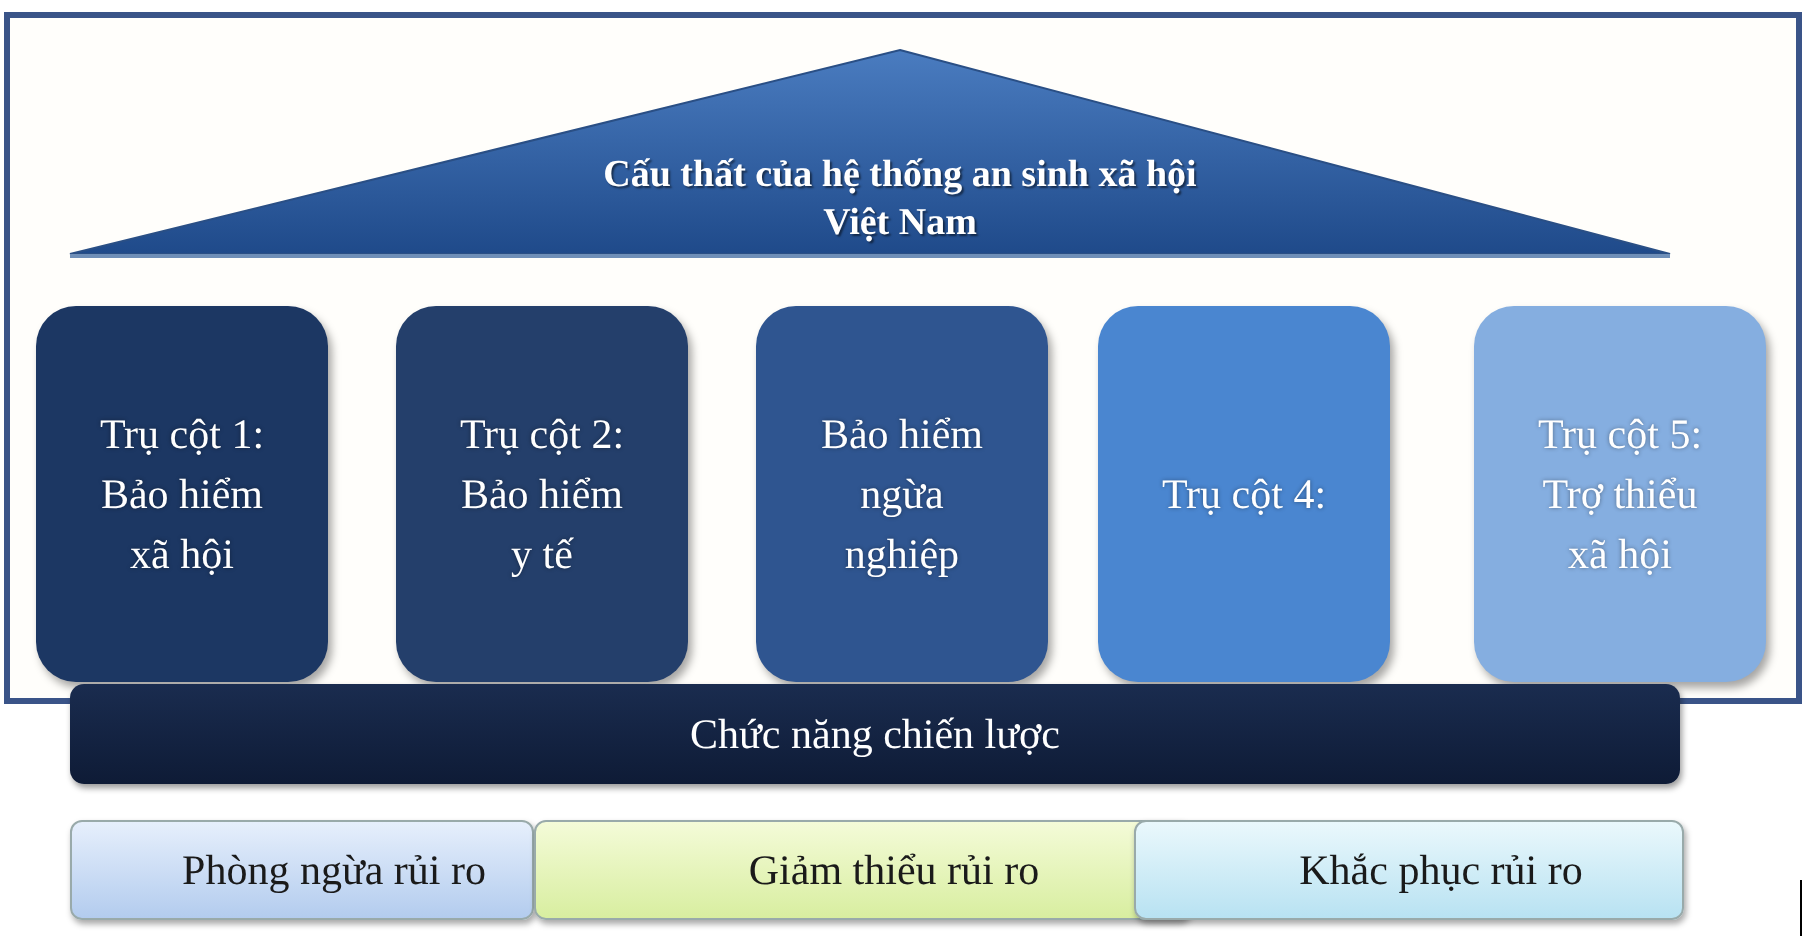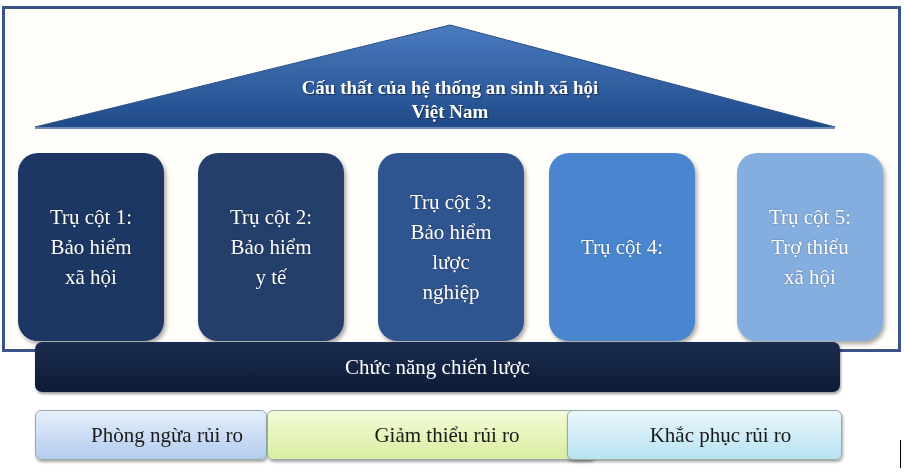--- a/index.html
+++ b/index.html
@@ -42,23 +42,22 @@
 </div>
 <div class="pillar" style="left:198px;background:#243f6b;">
   <div>
     <span>Trụ cột 2:</span>
     <span>Bảo hiểm</span>
     <span>y tế</span>
   </div>
 </div>
 <div class="pillar" style="left:378px;background:#2f5590;">
   <div>
-    <span>Trụ cột 3:</span>
     <span>Bảo hiểm</span>
-    <span>lược</span>
+    <span>ngừa</span>
     <span>nghiệp</span>
   </div>
 </div>
 <div class="pillar" style="left:549px;background:#4a86d0;justify-content:center;">
   <div>
     <span>Trụ cột 4:</span>
   </div>
 </div>
 <div class="pillar" style="left:737px;background:#85aee0;">
   <div>

